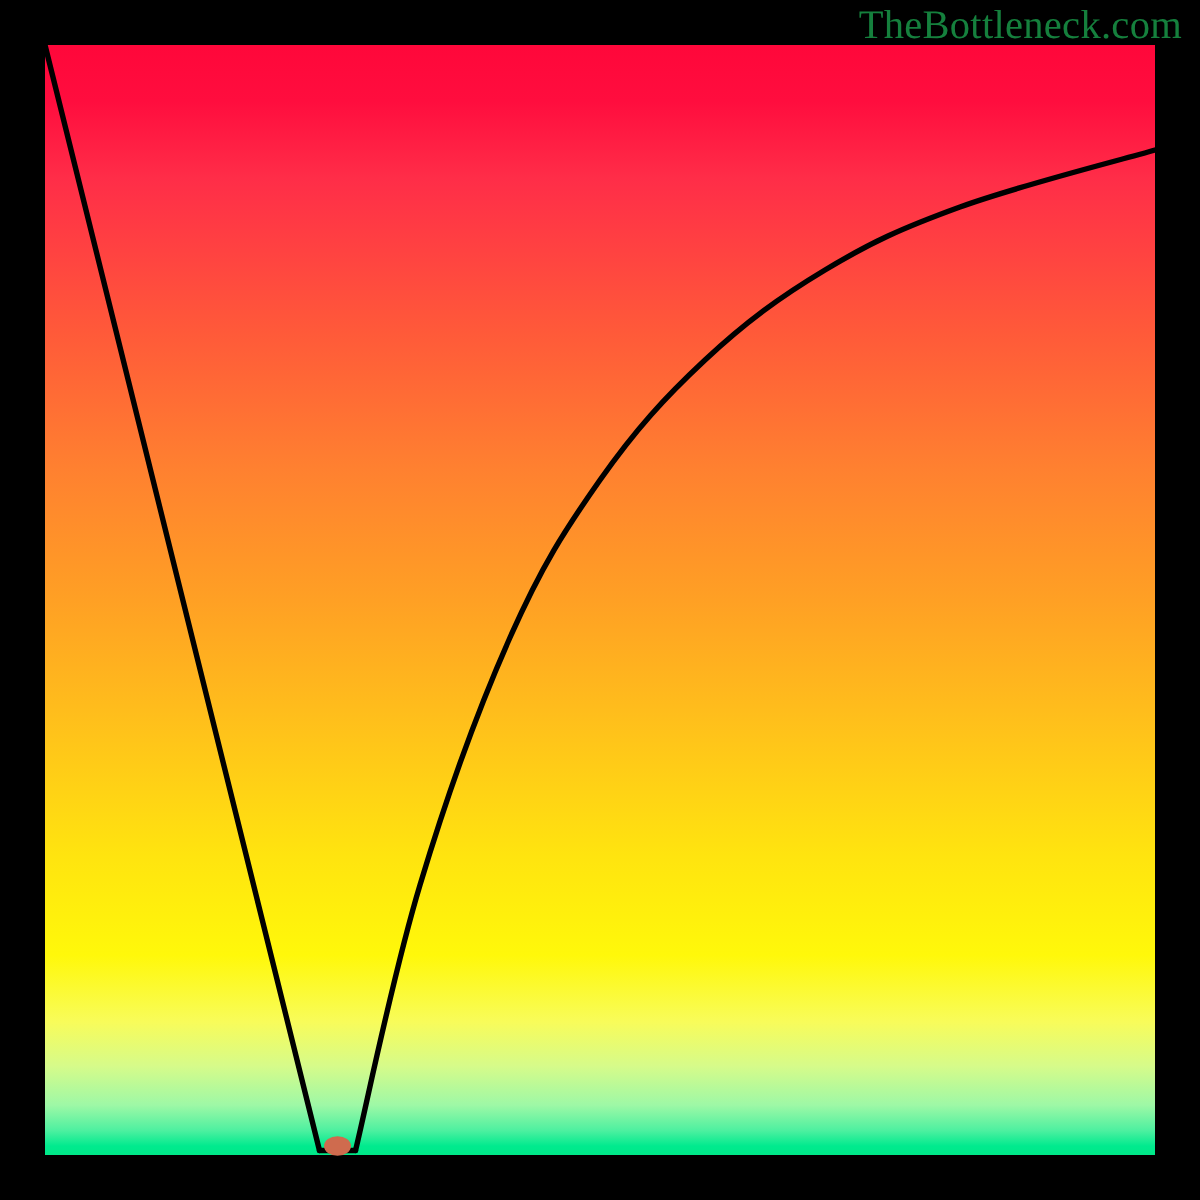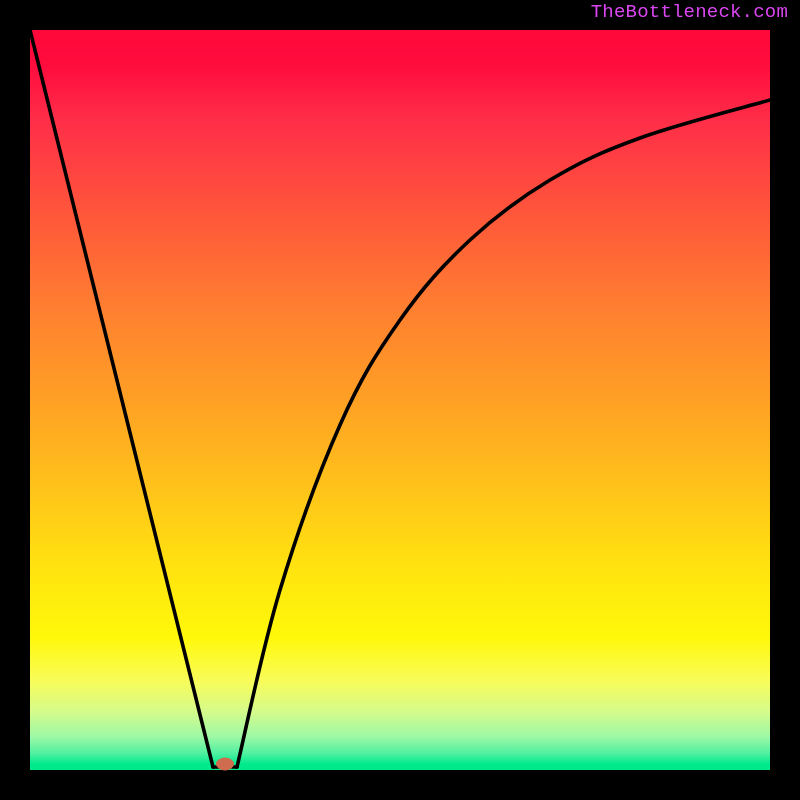--- a/index.html
+++ b/index.html
@@ -58,24 +58,24 @@
     height: 13px;
     background: #cf6b4e;
     border-radius: 50% / 50%;
     transform: translate(-50%, -50%);
     pointer-events: none;
   }
   .attribution {
     position: absolute;
     top: 1px;
     right: 12px;
-    color: #d946ef;
-    font-size: 19px;
+    color: #15803d;
+    font-size: 27px;
     letter-spacing: 0.2px;
-    font-family: Liberation Mono, monospace;
+    font-family: Liberation Serif, serif;
   }
 </style>
 </head>
 <body>
 
 <div class="attribution">TheBottleneck.com</div>
 
 <div class="frame">
 
   <div class="gradient"></div>

